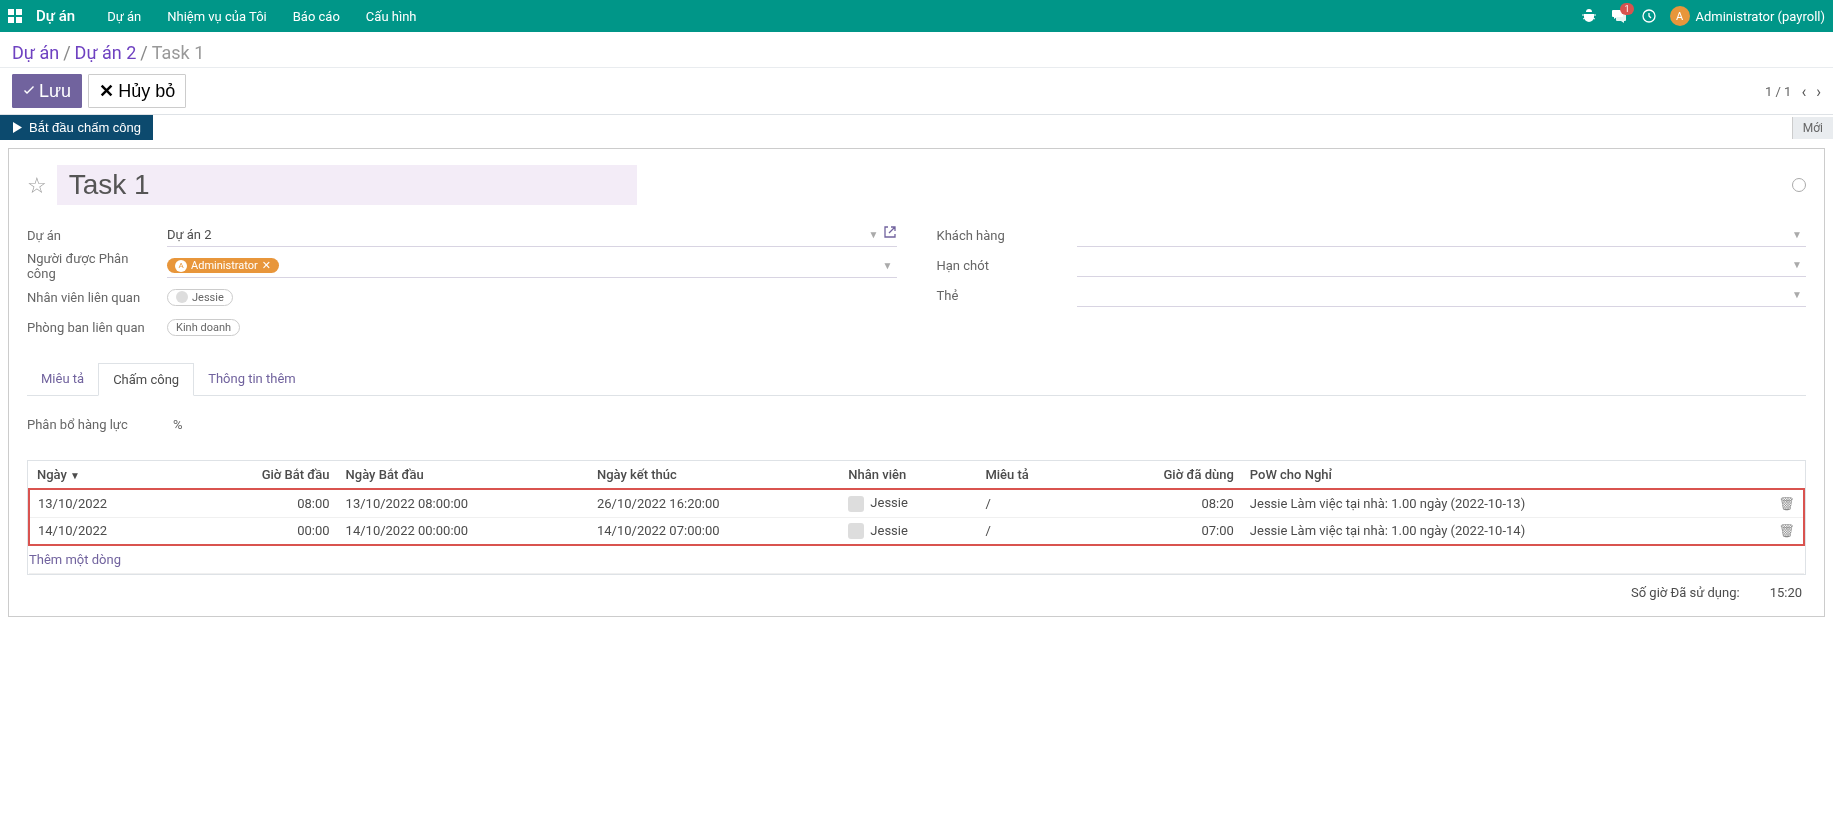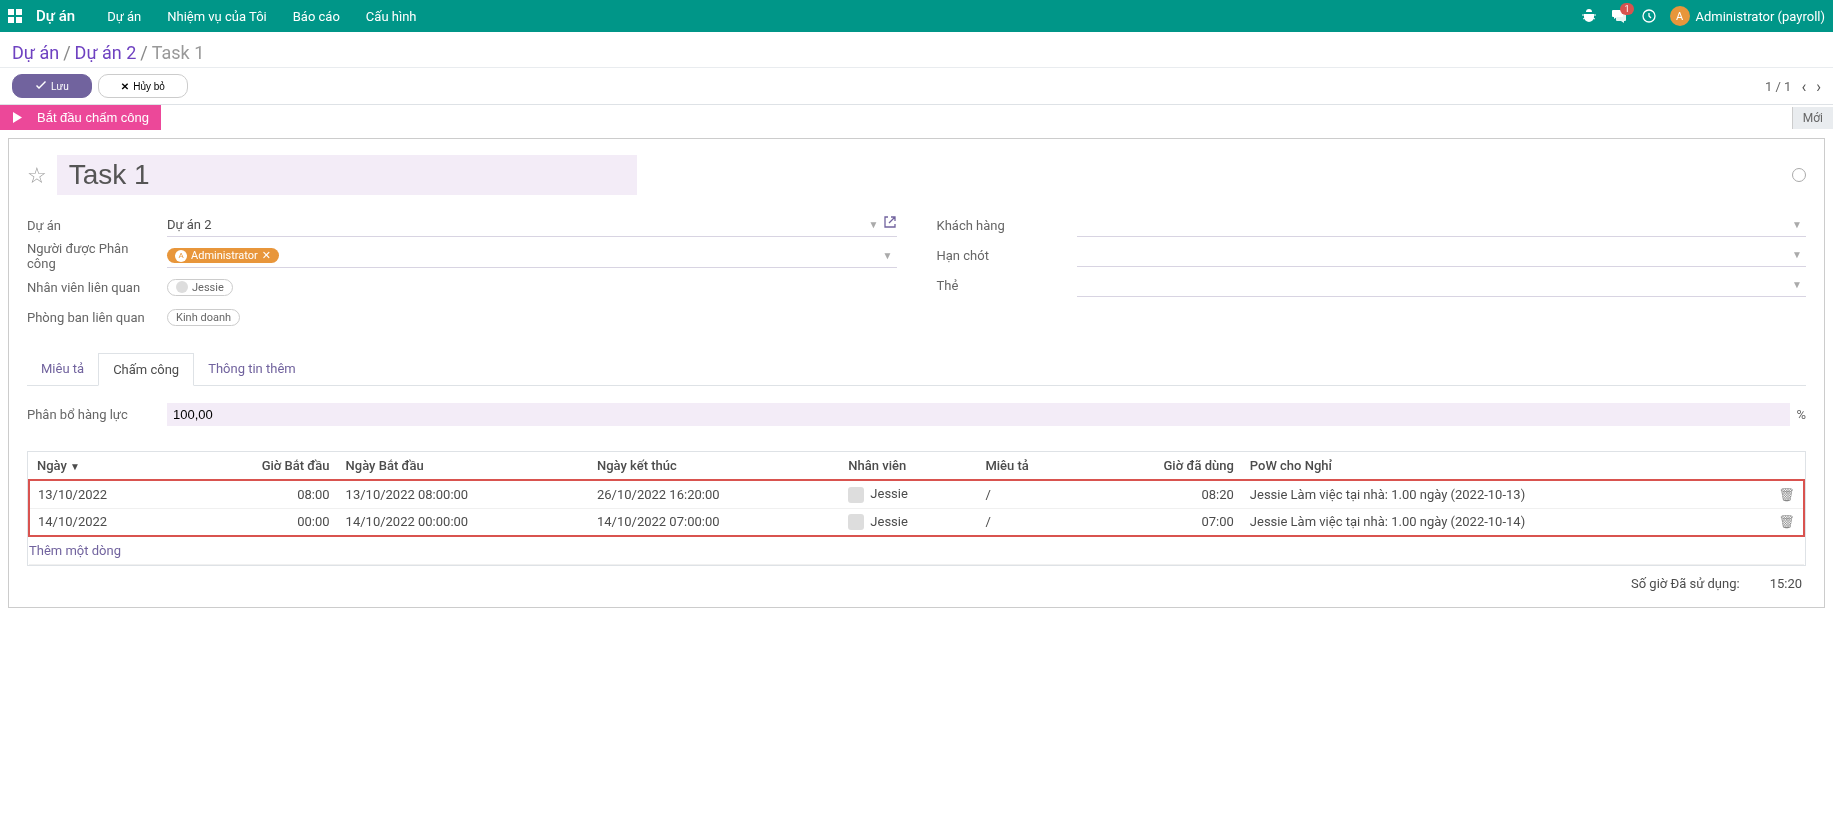--- a/index.html
+++ b/index.html
@@ -15,27 +15,27 @@
 .nav-icon { width: 18px; height: 18px; display: inline-flex; align-items: center; justify-content: center; color: #fff; position: relative; }
 .nav-badge { position: absolute; top: -4px; right: -6px; background: #d9534f; color: #fff; font-size: 9px; border-radius: 8px; padding: 0 4px; line-height: 12px; }
 .user-avatar { width: 20px; height: 20px; border-radius: 50%; background: #e8963b; color: #fff; display: inline-flex; align-items: center; justify-content: center; font-size: 11px; margin-right: 6px; }
 .user-name { font-size: 13px; }
 
 .breadcrumb-area { padding: 10px 12px 4px; border-bottom: 1px solid #e9ecef; }
 .breadcrumb { font-size: 18px; color: #6f42c1; display: flex; gap: 4px; align-items: baseline; }
 .breadcrumb .sep { color: #888; }
 .breadcrumb .current { color: #999; }
 .actions-row { display: flex; justify-content: space-between; align-items: center; padding: 6px 12px; }
-.btn { border: 1px solid #ccc; padding: 5px 22px; font-size: 10px; background: #fff; cursor: pointer; border-radius: 10px; display: inline-flex; align-items: center; gap: 4px; }
+.btn { border: 1px solid #ccc; padding: 5px 10px; font-size: 18px; background: #fff; cursor: pointer; border-radius: 1px; display: inline-flex; align-items: center; gap: 4px; }
 .btn-primary { background: #71639e; color: #fff; border-color: #71639e; }
 .pager { display: flex; align-items: center; gap: 10px; color: #666; }
 .arrow-btn { cursor: pointer; color: #555; font-size: 16px; }
 
 .status-row { display: flex; justify-content: space-between; align-items: center; border-top: 1px solid #dee2e6; }
-.btn-play { background: #ec4899; color: #fff; border: none; padding: 5px 12px; font-size: 13px; cursor: pointer; display: inline-flex; align-items: center; gap: 14px; }
+.btn-play { background: #0c4a6e; color: #fff; border: none; padding: 5px 12px; font-size: 13px; cursor: pointer; display: inline-flex; align-items: center; gap: 6px; }
 .status-tag { background: #e9ecef; color: #666; padding: 4px 10px; font-size: 12px; border-left: 1px solid #ccc; }
 
 .form-sheet { margin: 8px; border: 1px solid #ccc; background: #fff; padding: 16px 18px; }
 .title-row { display: flex; align-items: center; gap: 10px; margin-bottom: 16px; justify-content: space-between;}
 .title-left { display: flex; align-items: center; gap: 10px; }
 .star-icon { font-size: 22px; color: #999; cursor: pointer; }
 .title-input { font-size: 28px; border: none; background: #f3ecf7; padding: 4px 12px; width: 580px; outline: none; color: #555; }
 .stage-dot { width: 14px; height: 14px; border: 1px solid #aaa; border-radius: 50%; }
 
 .form-grid { display: flex; gap: 40px; margin-bottom: 20px; }
@@ -240,21 +240,20 @@
     <div class="tab active">Chấm công</div>
     <div class="tab">Thông tin thêm</div>
   </div>
 
   <div class="tab-content">
     <div class="form-grid">
       <div class="form-col">
         <div class="form-row">
           <div class="form-label">Phân bổ hàng lực</div>
           <div class="form-value noborder" style="display:flex;align-items:center;">
-            <input class="hours-input" style="flex: 1 1 0%;" value="100,00">
             <span class="pct-suffix">%</span>
           </div>
         </div>
       </div>
     </div>
 
     <div class="table-wrap">
       <table>
         <thead>
           <tr>

